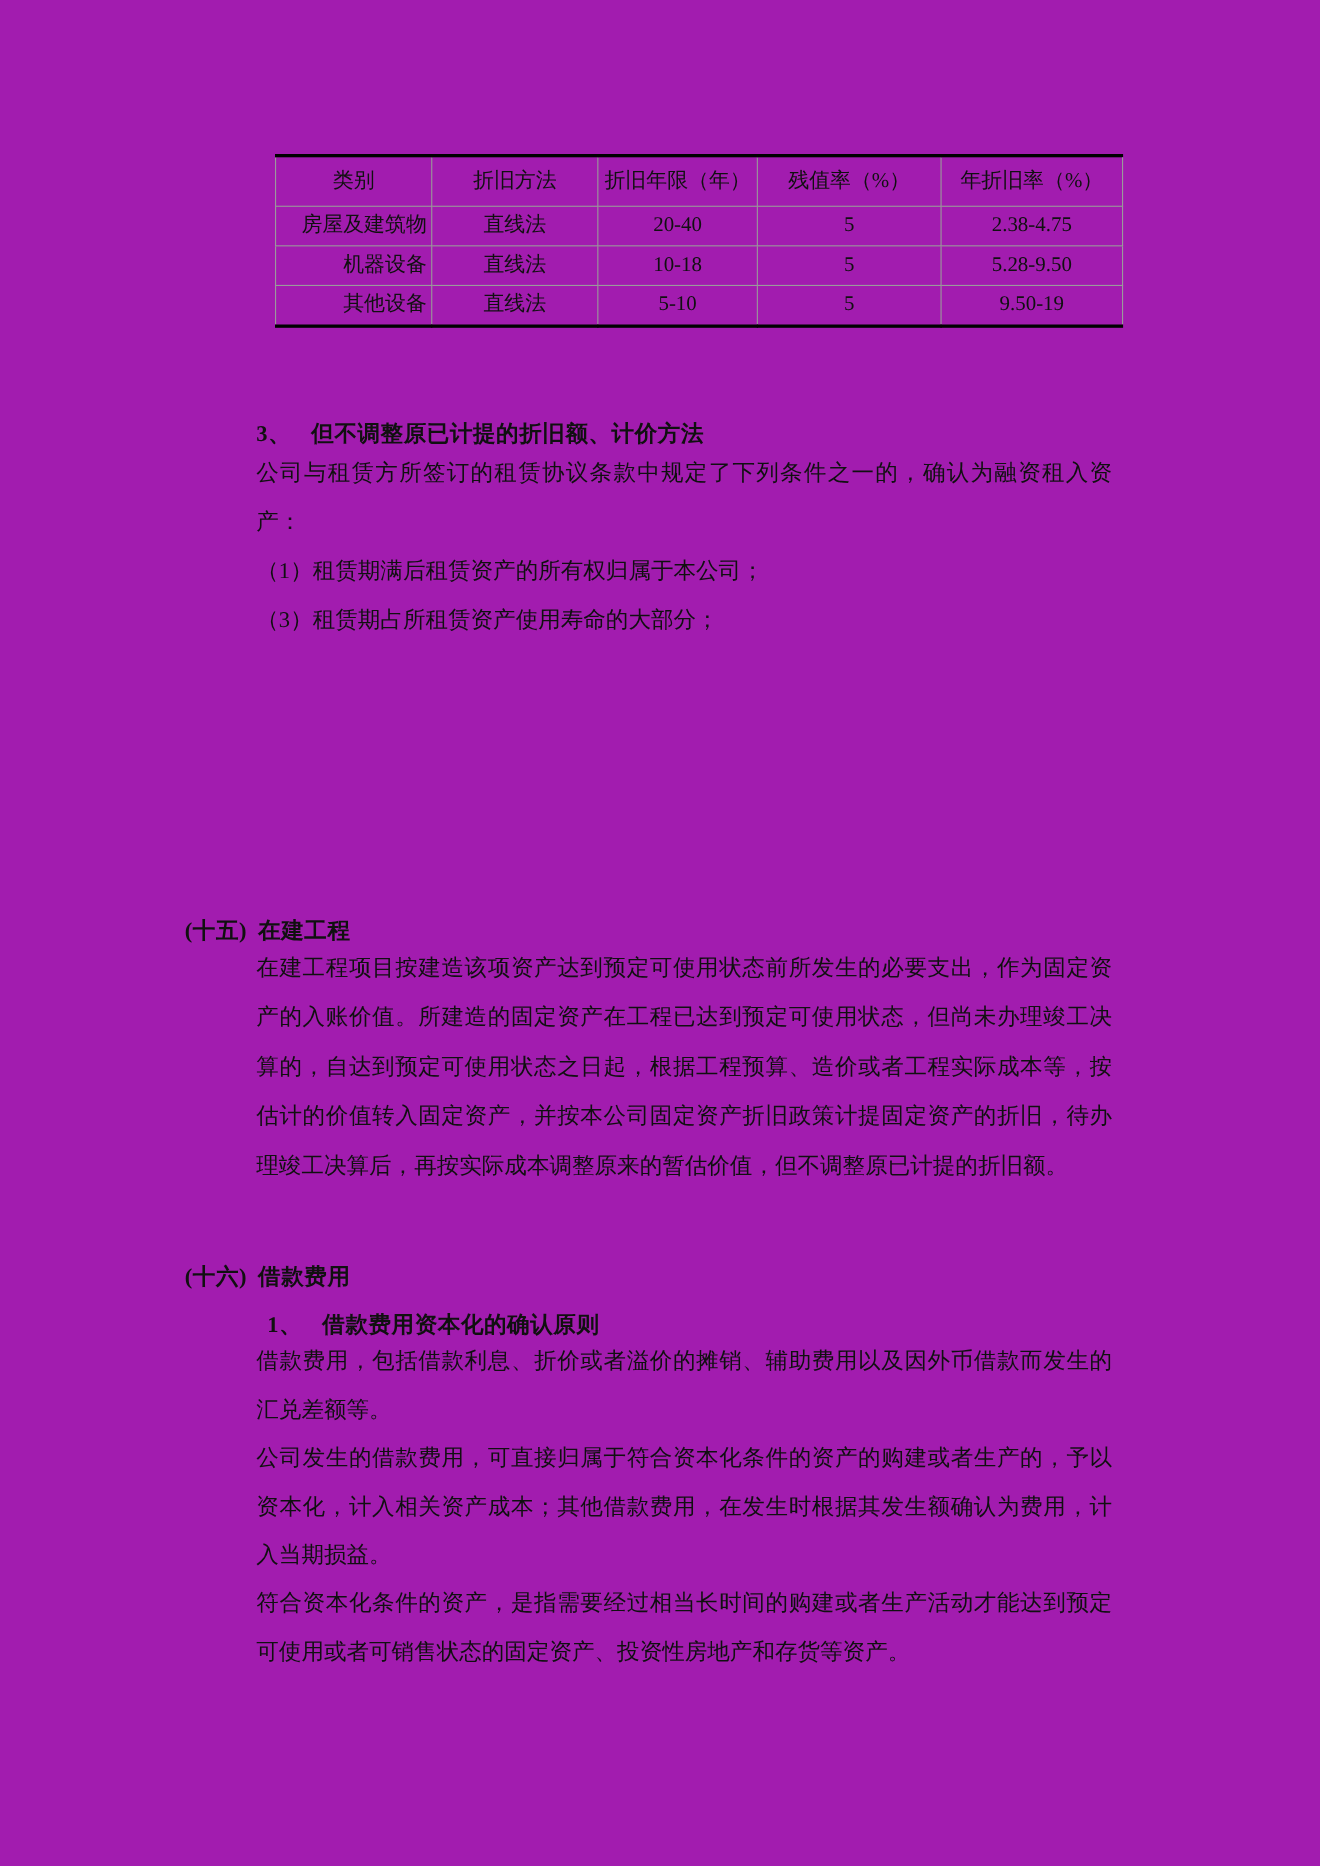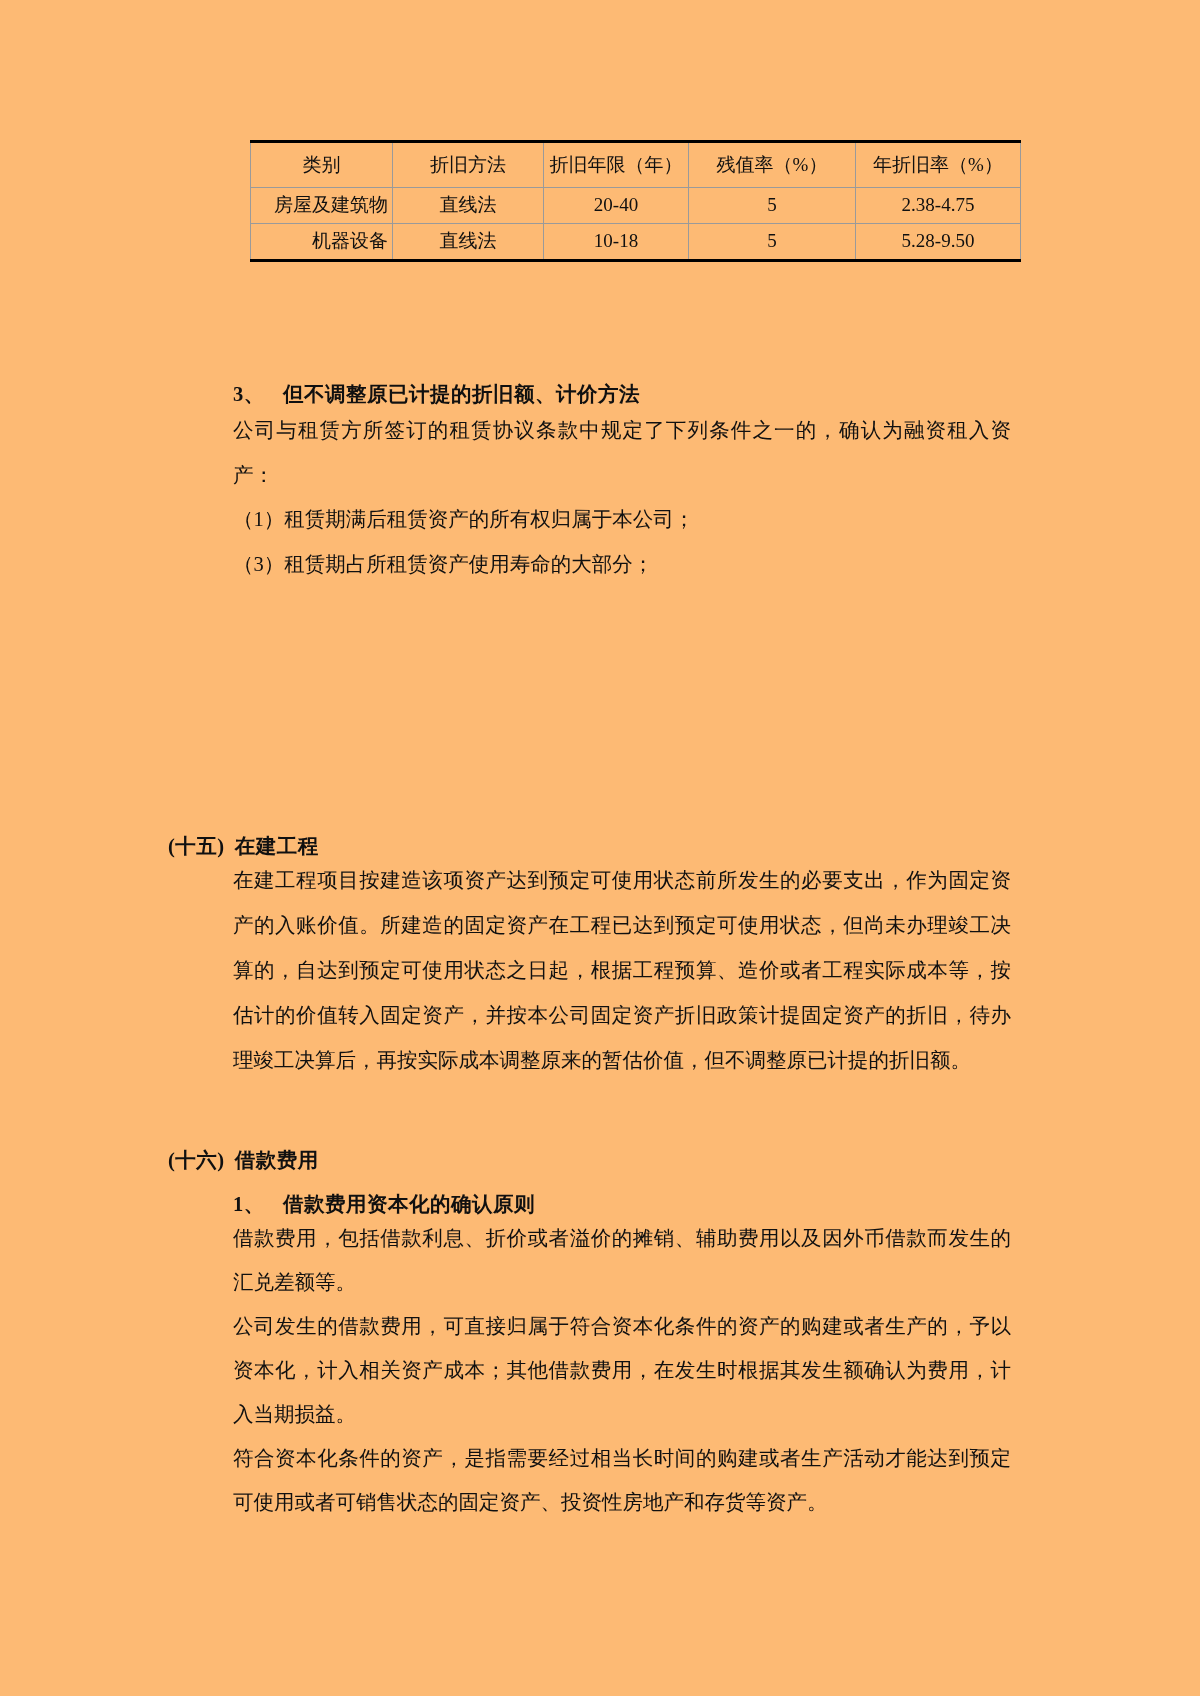--- a/index.html
+++ b/index.html
@@ -1,20 +1,20 @@
 <!DOCTYPE html>
 <html><head>
 <meta charset="utf-8">
 <style>
   html, body { margin: 0; padding: 0; background: #ffffff; }
   .page {
     position: relative;
     width: 1200px;
     height: 1696px;
-    background: #fdba74;
+    background: #a21caf;
     font-family: "Liberation Serif", "DejaVu Serif", serif;
     color: #101010;
     overflow: hidden;
   }
 
   
   table.dep-table {
     position: absolute;
     left: 250px;
     top: 140px;
@@ -49,21 +49,21 @@
     position: absolute;
     font-size: 20.5px;
     font-weight: bold;
     white-space: nowrap;
     letter-spacing: 0.5px;
   }
   .h-sec3   { left: 233px; top: 380px; }
   .h-sec3 .h-num   { display: inline-block; width: 50px; }
   .h-sec15  { left: 168px; top: 832px; }
   .h-sec16  { left: 168px; top: 1146px; }
-  .h-sub16  { left: 233px; top: 1190px; }
+  .h-sub16  { left: 243px; top: 1190px; }
   .h-sub16 .h-num  { display: inline-block; width: 50px; }
   .h-marker { display: inline-block; margin-right: 10px; }
 
   .body-block {
     position: absolute;
     left: 233px;
     width: 778px;
     font-size: 20.5px;
     line-height: 44.5px;
     text-align: justify;
@@ -112,20 +112,27 @@
         <td>5</td>
         <td>2.38-4.75</td>
       </tr>
       <tr>
         <td class="cat">机器设备</td>
         <td>直线法</td>
         <td>10-18</td>
         <td>5</td>
         <td>5.28-9.50</td>
       </tr>
+      <tr>
+        <td class="cat">其他设备</td>
+        <td>直线法</td>
+        <td>5-10</td>
+        <td>5</td>
+        <td>9.50-19</td>
+      </tr>
     </tbody>
   </table>
 
   <div class="heading h-sec3">
     <span class="h-num">3、</span><span>但不调整原已计提的折旧额、计价方法</span>
   </div>
 
   <div class="body-block b-sec3">
     <p>公司与租赁方所签订的租赁协议条款中规定了下列条件之一的，确认为融资租入资产：</p>
     <p>（1）租赁期满后租赁资产的所有权归属于本公司；</p>

